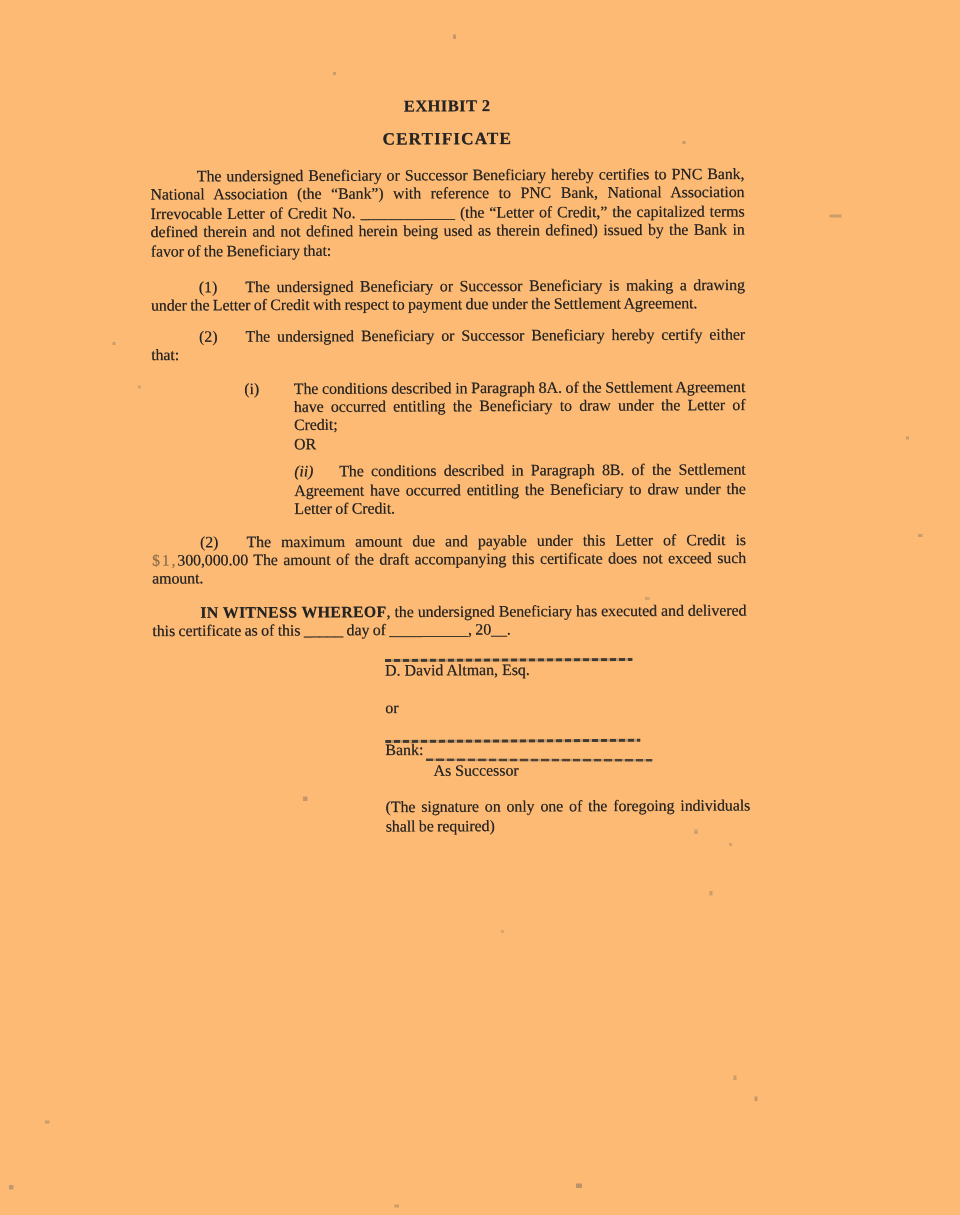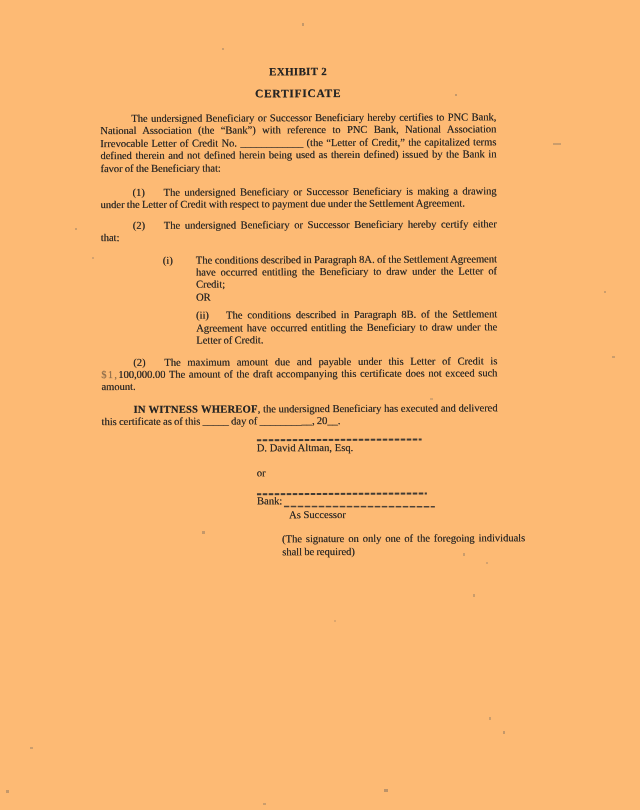--- a/index.html
+++ b/index.html
@@ -35,21 +35,21 @@
     margin: 0; word-spacing: -0.3px; letter-spacing: -0.05px;
   }
   .intro   { margin-top: 13px; text-indent: 31px; }
   .c1      { margin-top: 12px; text-indent: 32px; }
   .c2      { margin-top: 8px;  text-indent: 32px; }
   .num     { display: inline-block; width: 31px; text-indent: 0; }
   .sub-i   { margin-top: 10px; margin-left: 62px; padding-left: 33px; text-indent: -33px; }
   .subnum-i  { display: inline-block; width: 33px; text-indent: 0; }
   .or-line { margin-left: 95px; text-align: left; }
   .sub-ii  { margin-top: 6px; margin-left: 95px; }
-  .subnum-ii { display: inline-block; width: 30px; }
+  .subnum-ii { display: inline-block; width: 30px; font-style: italic; }
   .amount-p { margin-top: 9px; text-indent: 32px; }
   .faded   { opacity: 0.5; letter-spacing: 1.2px; }
   .witness { margin-top: 10px; text-indent: 32px; }
   .witness b { letter-spacing: 0.2px; }
 
   .sig { margin-left: 155px; margin-top: 11px; font-size: 10.6px; line-height: 12.4px; }
   .rule {
     height: 2px;
     background: repeating-linear-gradient(90deg,
       rgba(45,45,45,0.9) 0 4px, rgba(45,45,45,0.25) 4px 6px);
@@ -62,21 +62,21 @@
   .name-line {
     flex: 1; height: 12px; margin-left: 2px;
     background: repeating-linear-gradient(90deg,
       rgba(45,45,45,0.85) 0 5px, rgba(45,45,45,0.25) 5px 7px);
     background-size: 100% 1.6px;
     background-position: 0 100%;
     background-repeat: no-repeat;
     transform: rotate(0.35deg);
   }
   .successor { margin-left: 32px; margin-top: 1px; }
-  .note { margin-top: 12px; width: 243px; text-align: justify; line-height: 12.8px; margin-left: 25px; }
+  .note { margin-top: 12px; width: 243px; text-align: justify; line-height: 12.8px; }
 
   .noise { position: absolute; inset: 0; pointer-events: none; }
   .speck { position: absolute; background: #5a5a5a; display: block; }
 </style>
 </head>
 <body>
 
 <div class="sheet">
 
   <div class="content">
@@ -88,21 +88,21 @@
 
     <p class="p c1"><span class="num">(1)</span><span>The undersigned Beneficiary or Successor Beneficiary is making a drawing under the Letter of Credit with respect to payment due under the Settlement Agreement.</span></p>
 
     <p class="p c2"><span class="num">(2)</span><span>The undersigned Beneficiary or Successor Beneficiary hereby certify either that:</span></p>
 
     <p class="p sub-i"><span class="subnum-i">(i)</span><span>The conditions described in Paragraph 8A. of the Settlement Agreement have occurred entitling the Beneficiary to draw under the Letter of Credit;</span></p>
     <p class="p or-line">OR</p>
 
     <p class="p sub-ii"><span class="subnum-ii">(ii)</span><span>The conditions described in Paragraph 8B. of the Settlement Agreement have occurred entitling the Beneficiary to draw under the Letter of Credit.</span></p>
 
-    <p class="p amount-p"><span class="num">(2)</span><span>The maximum amount due and payable under this Letter of Credit is</span> <span class="faded">$1,</span><span>100,000.00</span> <span>The amount of the draft accompanying this certificate does not exceed such amount.</span></p>
+    <p class="p amount-p"><span class="num">(2)</span><span>The maximum amount due and payable under this Letter of Credit is</span> <span class="faded">$1,</span><span>300,000.00</span> <span>The amount of the draft accompanying this certificate does not exceed such amount.</span></p>
 
     <p class="p witness"><b>IN WITNESS WHEREOF</b><span>, the undersigned Beneficiary has executed and delivered this certificate as of this _____ day of __________, 20__.</span></p>
 
     <div class="sig">
       <div class="rule rule1"></div>
       <div class="sig-name">D. David Altman, Esq.</div>
       <div class="or">or</div>
       <div class="rule rule2"></div>
       <div class="name-row">
         <span>Bank:</span>

